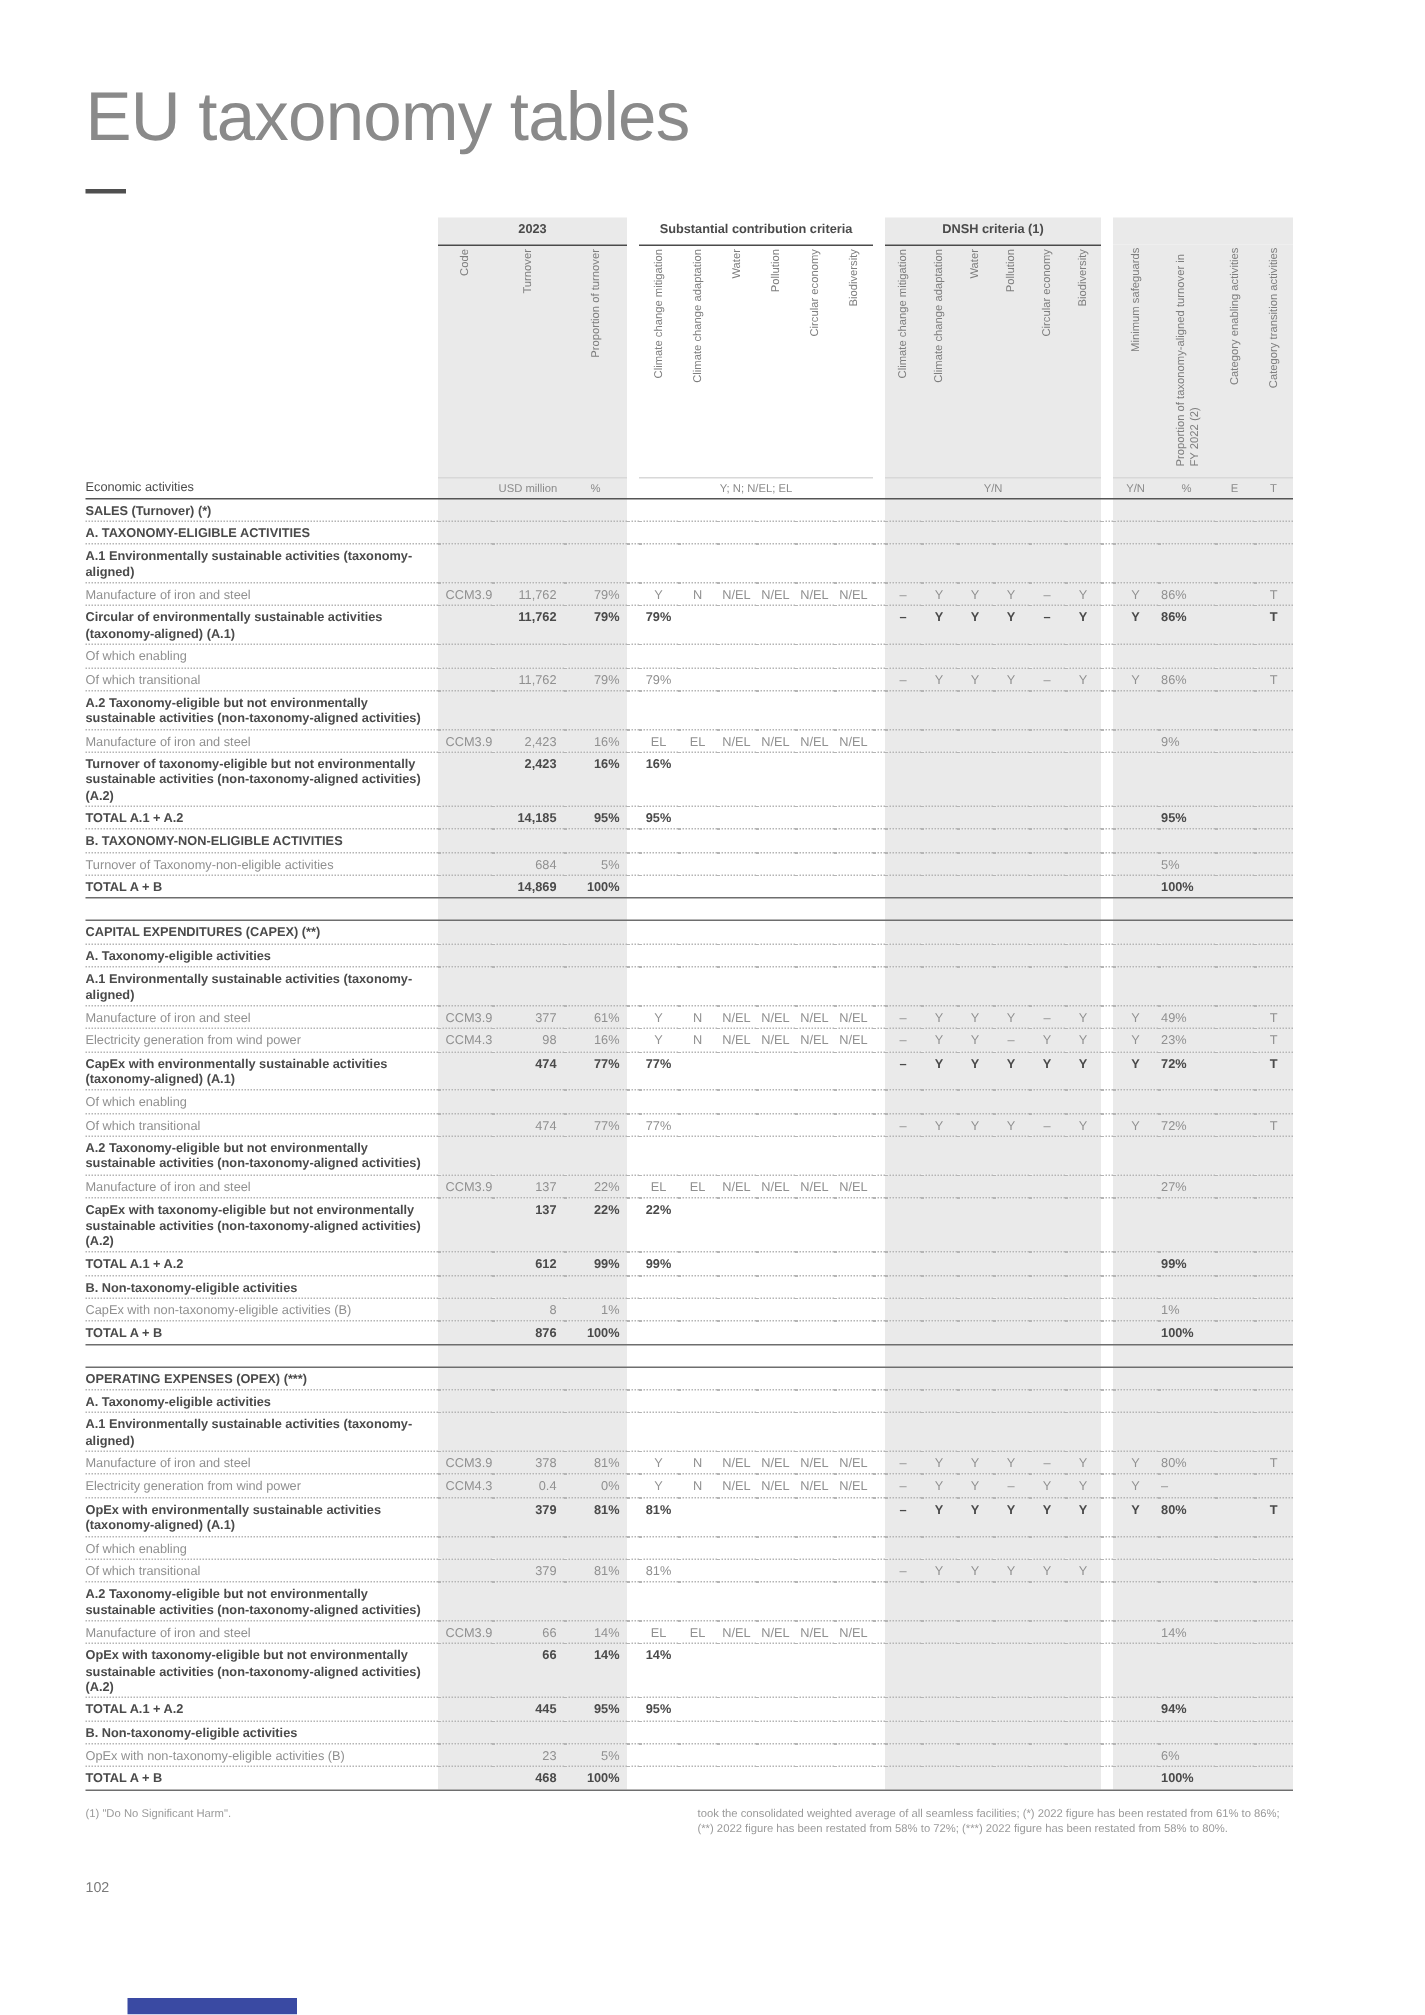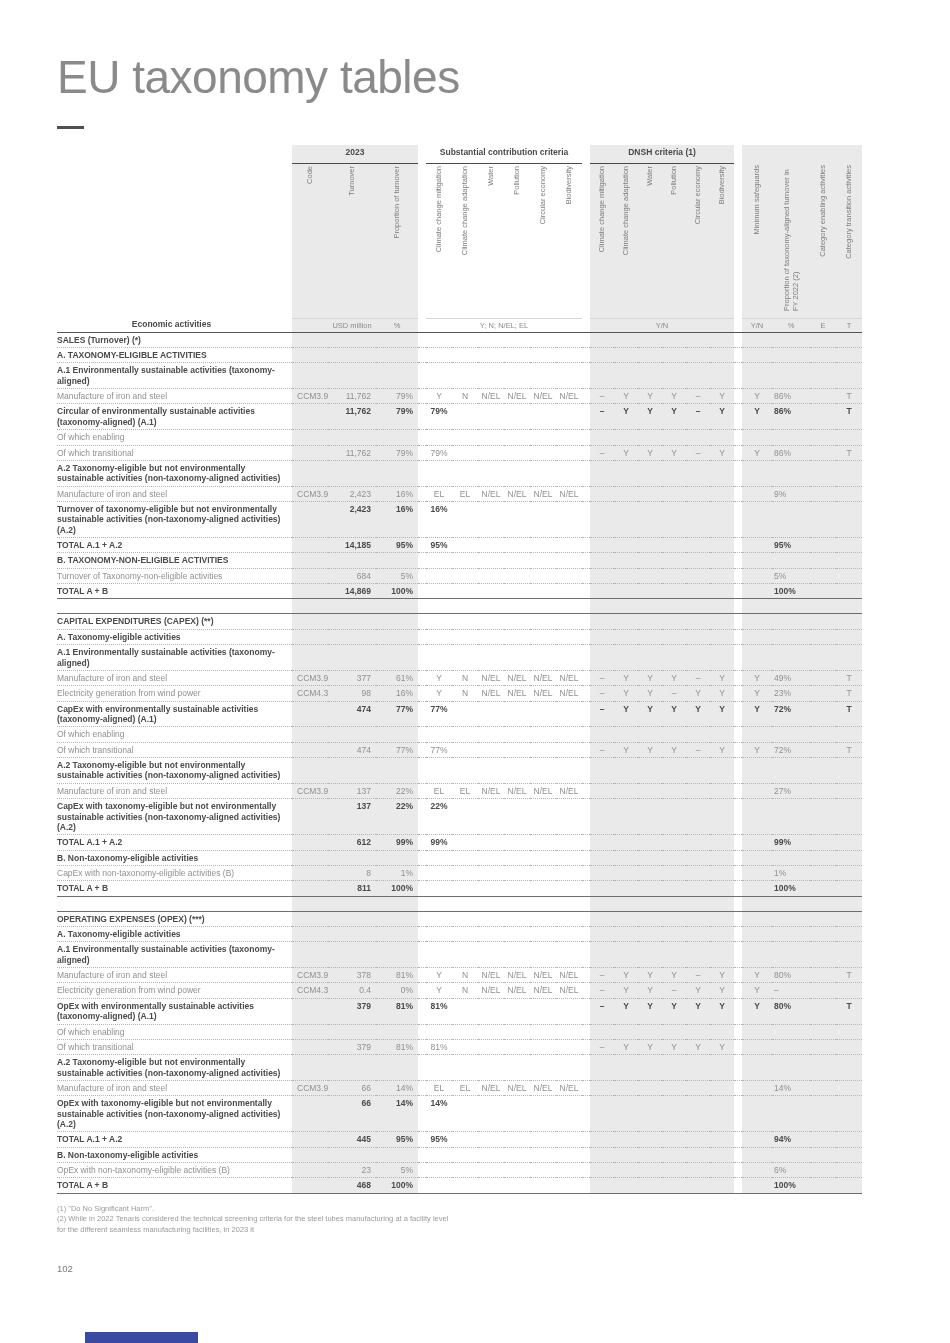--- a/index.html
+++ b/index.html
@@ -26,21 +26,21 @@
   col.col-gray { background:#eaeaea; }
   table.tax td { padding:2px 2px; vertical-align:top; }
 
   
   .h-title {
     font-weight:bold; font-size:8.5px; color:#4a4a4a; text-align:center;
     border-bottom:1px solid #4a4a4a; vertical-align:bottom;
     padding:3px 0 2px; height:18px;margin-top:40px;
   }
   .h-title.h-empty { border-bottom:none; }
-  .h-ea { vertical-align:bottom !important; font-weight:bold; color:#4a4a4a; padding:0 6px 14px 0 !important;text-align:center; }
+  .h-ea { vertical-align:bottom !important; font-weight:normal; color:#4a4a4a; padding:0 6px 14px 0 !important; }
   .h-vert td { vertical-align:bottom; height:155px; text-align:center; padding:2px 0 3px; }
   .vert {
     display:inline-block;
     writing-mode:vertical-rl; transform:rotate(180deg);
     max-height:146px; font-size:7.5px; color:#7d7d7d; line-height:1.25; text-align:left;
   }
   .h-units td {
     font-size:7.5px; color:#8a8a8a; text-align:center;
     padding:2px 0 3px; border-top:1px solid #d8d8d8;
   }
@@ -872,21 +872,21 @@
           <td class="c-mark"></td>
           <td class="c-gap"></td>
           <td class="c-mark"></td>
           <td class="c-fy">1%</td>
           <td class="c-mark"></td>
           <td class="c-mark"></td>
         </tr>
         <tr class="row t-grand">
           <td class="c-label">TOTAL A + B</td>
           <td class="c-code"></td>
-          <td class="c-num">811</td>
+          <td class="c-num">876</td>
           <td class="c-num">100%</td>
           <td class="c-gap"></td>
           <td class="c-mark"></td>
           <td class="c-mark"></td>
           <td class="c-mark"></td>
           <td class="c-mark"></td>
           <td class="c-mark"></td>
           <td class="c-mark"></td>
           <td class="c-gap"></td>
           <td class="c-mark"></td>
@@ -1300,20 +1300,22 @@
           <td class="c-fy">100%</td>
           <td class="c-mark"></td>
           <td class="c-mark"></td>
         </tr>
       </tbody>
   </table>
 
   <div class="footnotes">
     <div class="fcol">
       <p>(1) "Do No Significant Harm".</p>
-      <p>(2) While in 2022 Tenaris considered the technical screening criteria for the steel tubes manufacturing at a facility level for the different seamless manufacturing facilities, in 2023 it</p>
+    </div>
+    <div class="fcol right">
+      <p>took the consolidated weighted average of all seamless facilities; (*) 2022 figure has been restated from 61% to 86%; (**) 2022 figure has been restated from 58% to 72%; (***) 2022 figure has been restated from 58% to 80%.</p>
     </div>
   </div>
 
   <div class="page-number">102</div>
   <div class="footer-bar" style="background: rgb(58, 74, 163);"></div>
 
 </div>
 
 </body></html>

